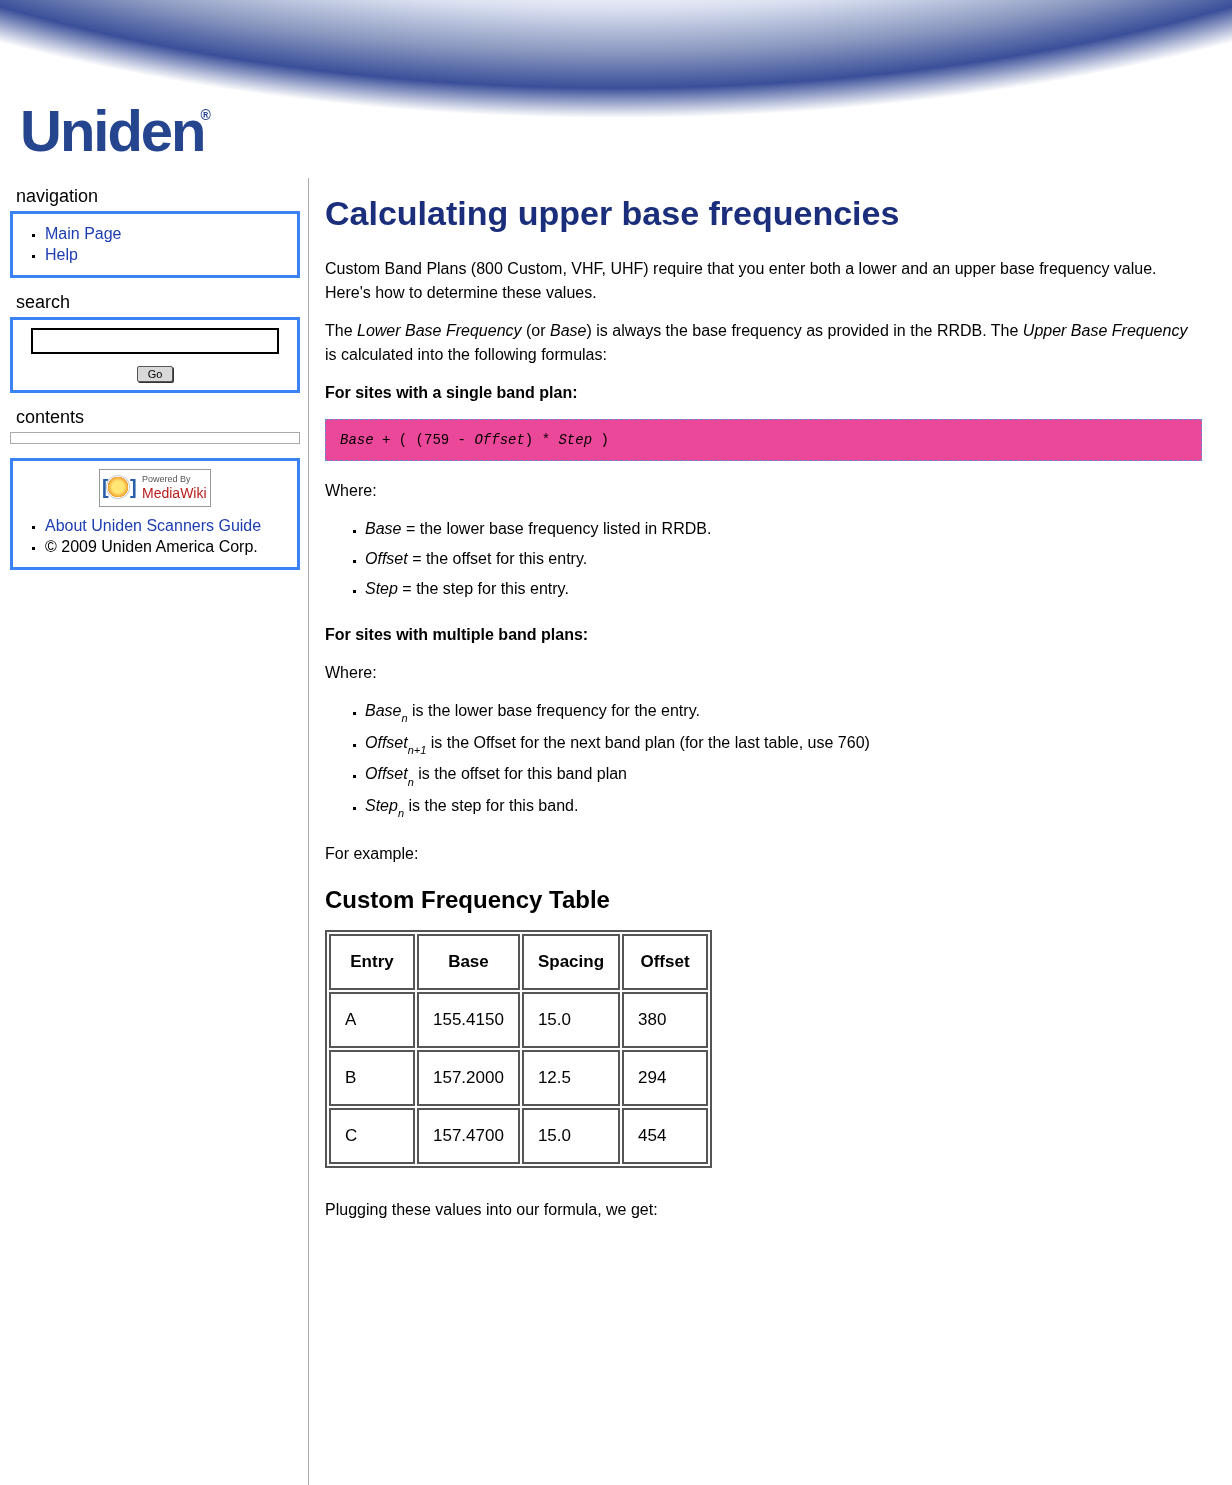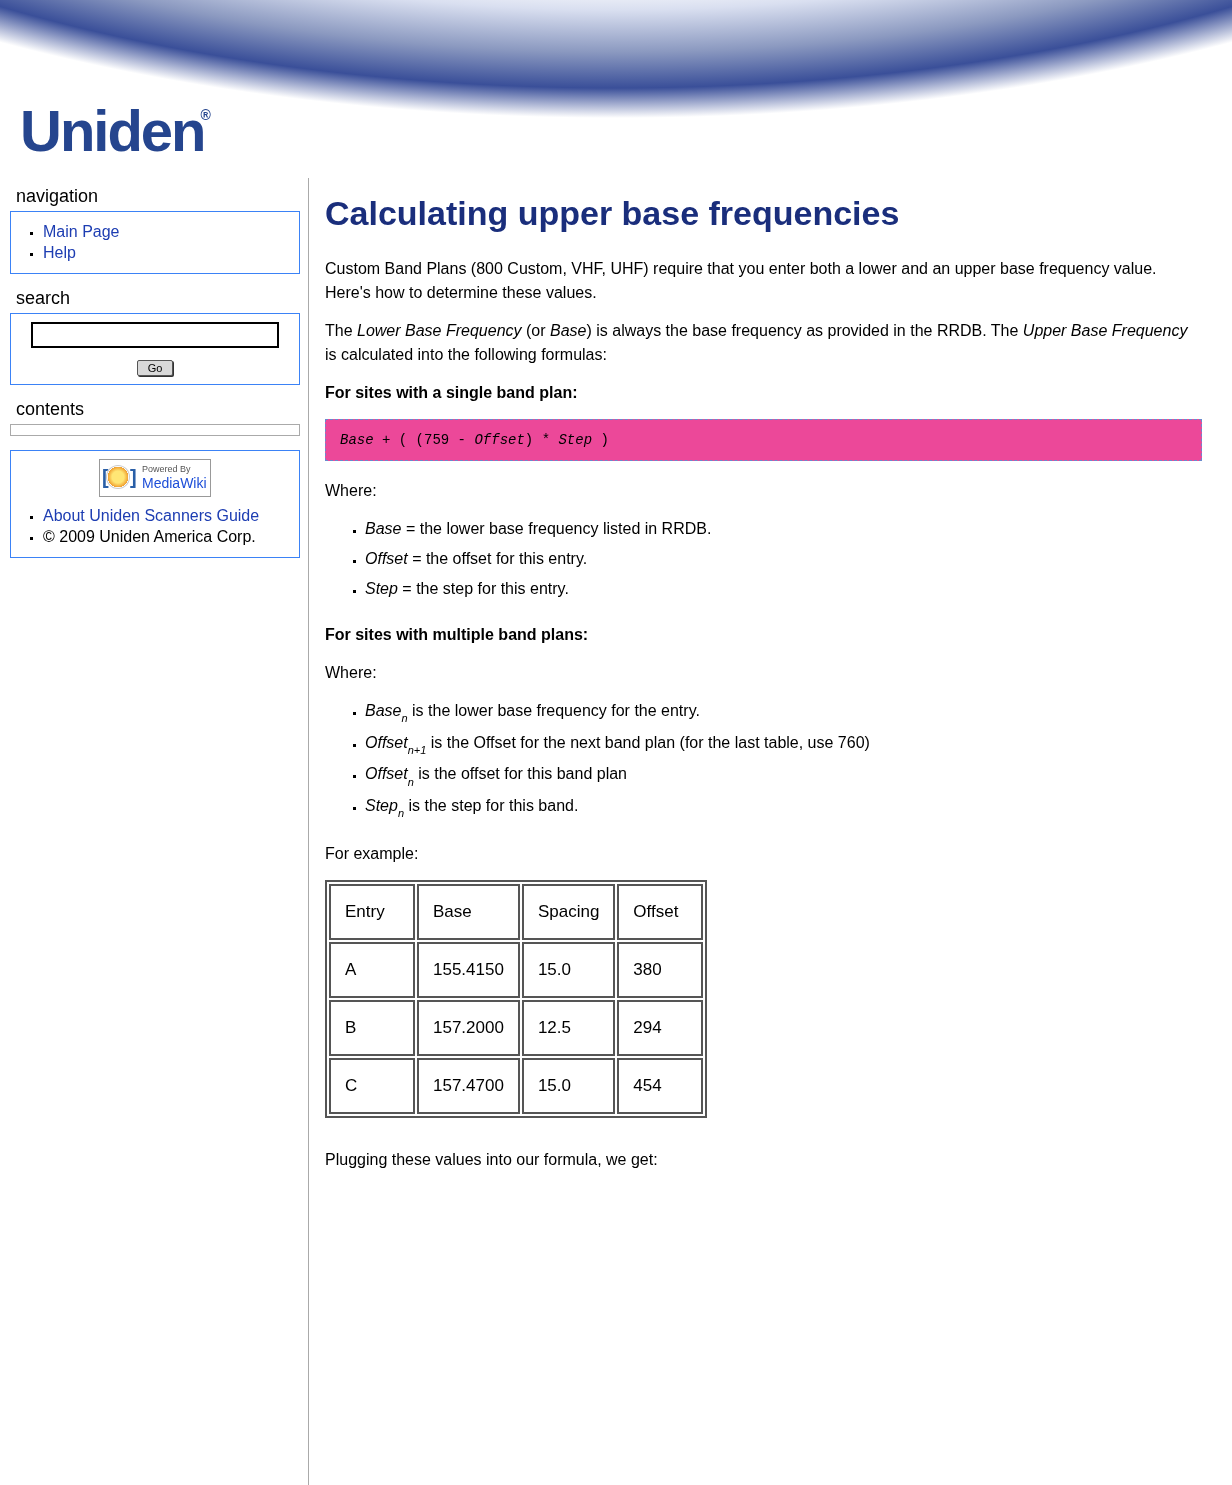--- a/index.html
+++ b/index.html
@@ -19,21 +19,21 @@
     color:#25458e;
   }
   .logo sup{font-size:14px;vertical-align:top;position:relative;top:10px;left:-4px;}
   
   .page{display:flex;align-items:flex-start;}
   .sidebar{width:308px;padding:4px 8px 0 10px;box-sizing:border-box;}
   .content{flex:1;border-left:1px solid #aaa;padding:10px 30px 0 16px;box-sizing:border-box;min-height:1307px;}
   
   .portlet-title{font-size:18px;margin:4px 0 4px 6px;}
   .portlet-body{
-    border:1px solid #3b82f6;background:#fff;
+    border:3px solid #3b82f6;background:#fff;
     padding:8px 10px;margin-bottom:14px;
   }
   .portlet-body ul{margin:0;padding-left:22px;}
   .portlet-body li{font-size:16px;margin:3px 0;list-style:square;}
   .portlet-body li::marker{font-size:10px;}
   a{color:#1d3db2;text-decoration:none;}
   .search-body{text-align:center;}
   .search-input{
     width:248px;height:26px;border:2px solid #000;
     margin:0 0 10px 0;box-sizing:border-box;padding:2px 4px;font-size:14px;
@@ -50,42 +50,42 @@
     font-size:10px;color:#333;text-align:left;
   }
   .mw-badge .flower{
     position:absolute;left:6px;top:5px;width:24px;height:24px;border-radius:50%;
     background:radial-gradient(circle,#ffe675 35%,#f0a030 60%,#fff 62%);
     box-shadow:0 0 0 1px #ccc inset;
   }
   .mw-badge .bracket{position:absolute;font-weight:bold;color:#2a5fa7;font-size:20px;top:6px;}
   .mw-badge .bl{left:2px;} .mw-badge .br{left:30px;}
   .mw-badge .txt1{position:absolute;left:42px;top:4px;font-size:9px;color:#555;}
-  .mw-badge .txt2{position:absolute;left:42px;top:15px;font-size:14px;color:#1d4ed8;}
+  .mw-badge .txt2{position:absolute;left:42px;top:15px;font-size:14px;color:#b91c1c;}
   
   h1.first{font-size:34px;color:#1a2e7c;font-weight:bold;margin:6px 0 24px 0;}
   .content p{line-height:1.5;margin:0 0 14px 0;}
   .bold{font-weight:bold;}
   .ital{font-style:italic;}
   .formula{
     border:1px dashed #6a8acd;background:#ec4899;
     padding:12px 14px;margin:10px 0 18px 0;
     font-family:"Courier New",monospace;font-size:14px;
   }
   .formula .i{font-style:italic;}
   .sub{font-size:11px;font-style:italic;vertical-align:sub;position:relative;top:2px;}
   ul.body{margin:0 0 22px 0;padding-left:40px;}
   ul.body li{margin:6px 0;list-style:square;font-size:16px;line-height:1.5;}
   ul.body li::marker{font-size:9px;}
   h2.sect{font-size:24px;font-weight:bold;margin:20px 0 16px 0;}
   table.freq{border-collapse:separate;border-spacing:2px;border:2px solid #555;margin:0 0 30px 0;}
   table.freq th,table.freq td{
     border:2px solid #555;padding:16px 14px;font-size:17px;text-align:left;min-width:54px;
   }
-  table.freq th{font-weight:normal;text-align:left;}
+  table.freq th{font-weight:bold;text-align:center;}
 </style>
 </head>
 <body>
 
 <div class="banner">
   <div class="logo"><span>Uniden</span><sup>®</sup></div>
 </div>
 
 <div class="page">
 
@@ -151,20 +151,21 @@
     <p>Where:</p>
     <ul class="body">
       <li><span class="ital">Base</span><span class="sub">n</span><span> is the lower base frequency for the entry.</span></li>
       <li><span class="ital">Offset</span><span class="sub">n+1</span><span> is the Offset for the next band plan (for the last table, use 760)</span></li>
       <li><span class="ital">Offset</span><span class="sub">n</span><span> is the offset for this band plan</span></li>
       <li><span class="ital">Step</span><span class="sub">n</span><span> is the step for this band.</span></li>
     </ul>
 
     <p>For example:</p>
 
+    <h2 class="sect">Custom Frequency Table</h2>
 
     <table class="freq">
       <tbody>
           <tr>
         <th>Entry</th>
         <th>Base</th>
         <th>Spacing</th>
         <th>Offset</th>
       </tr>
       <tr>

